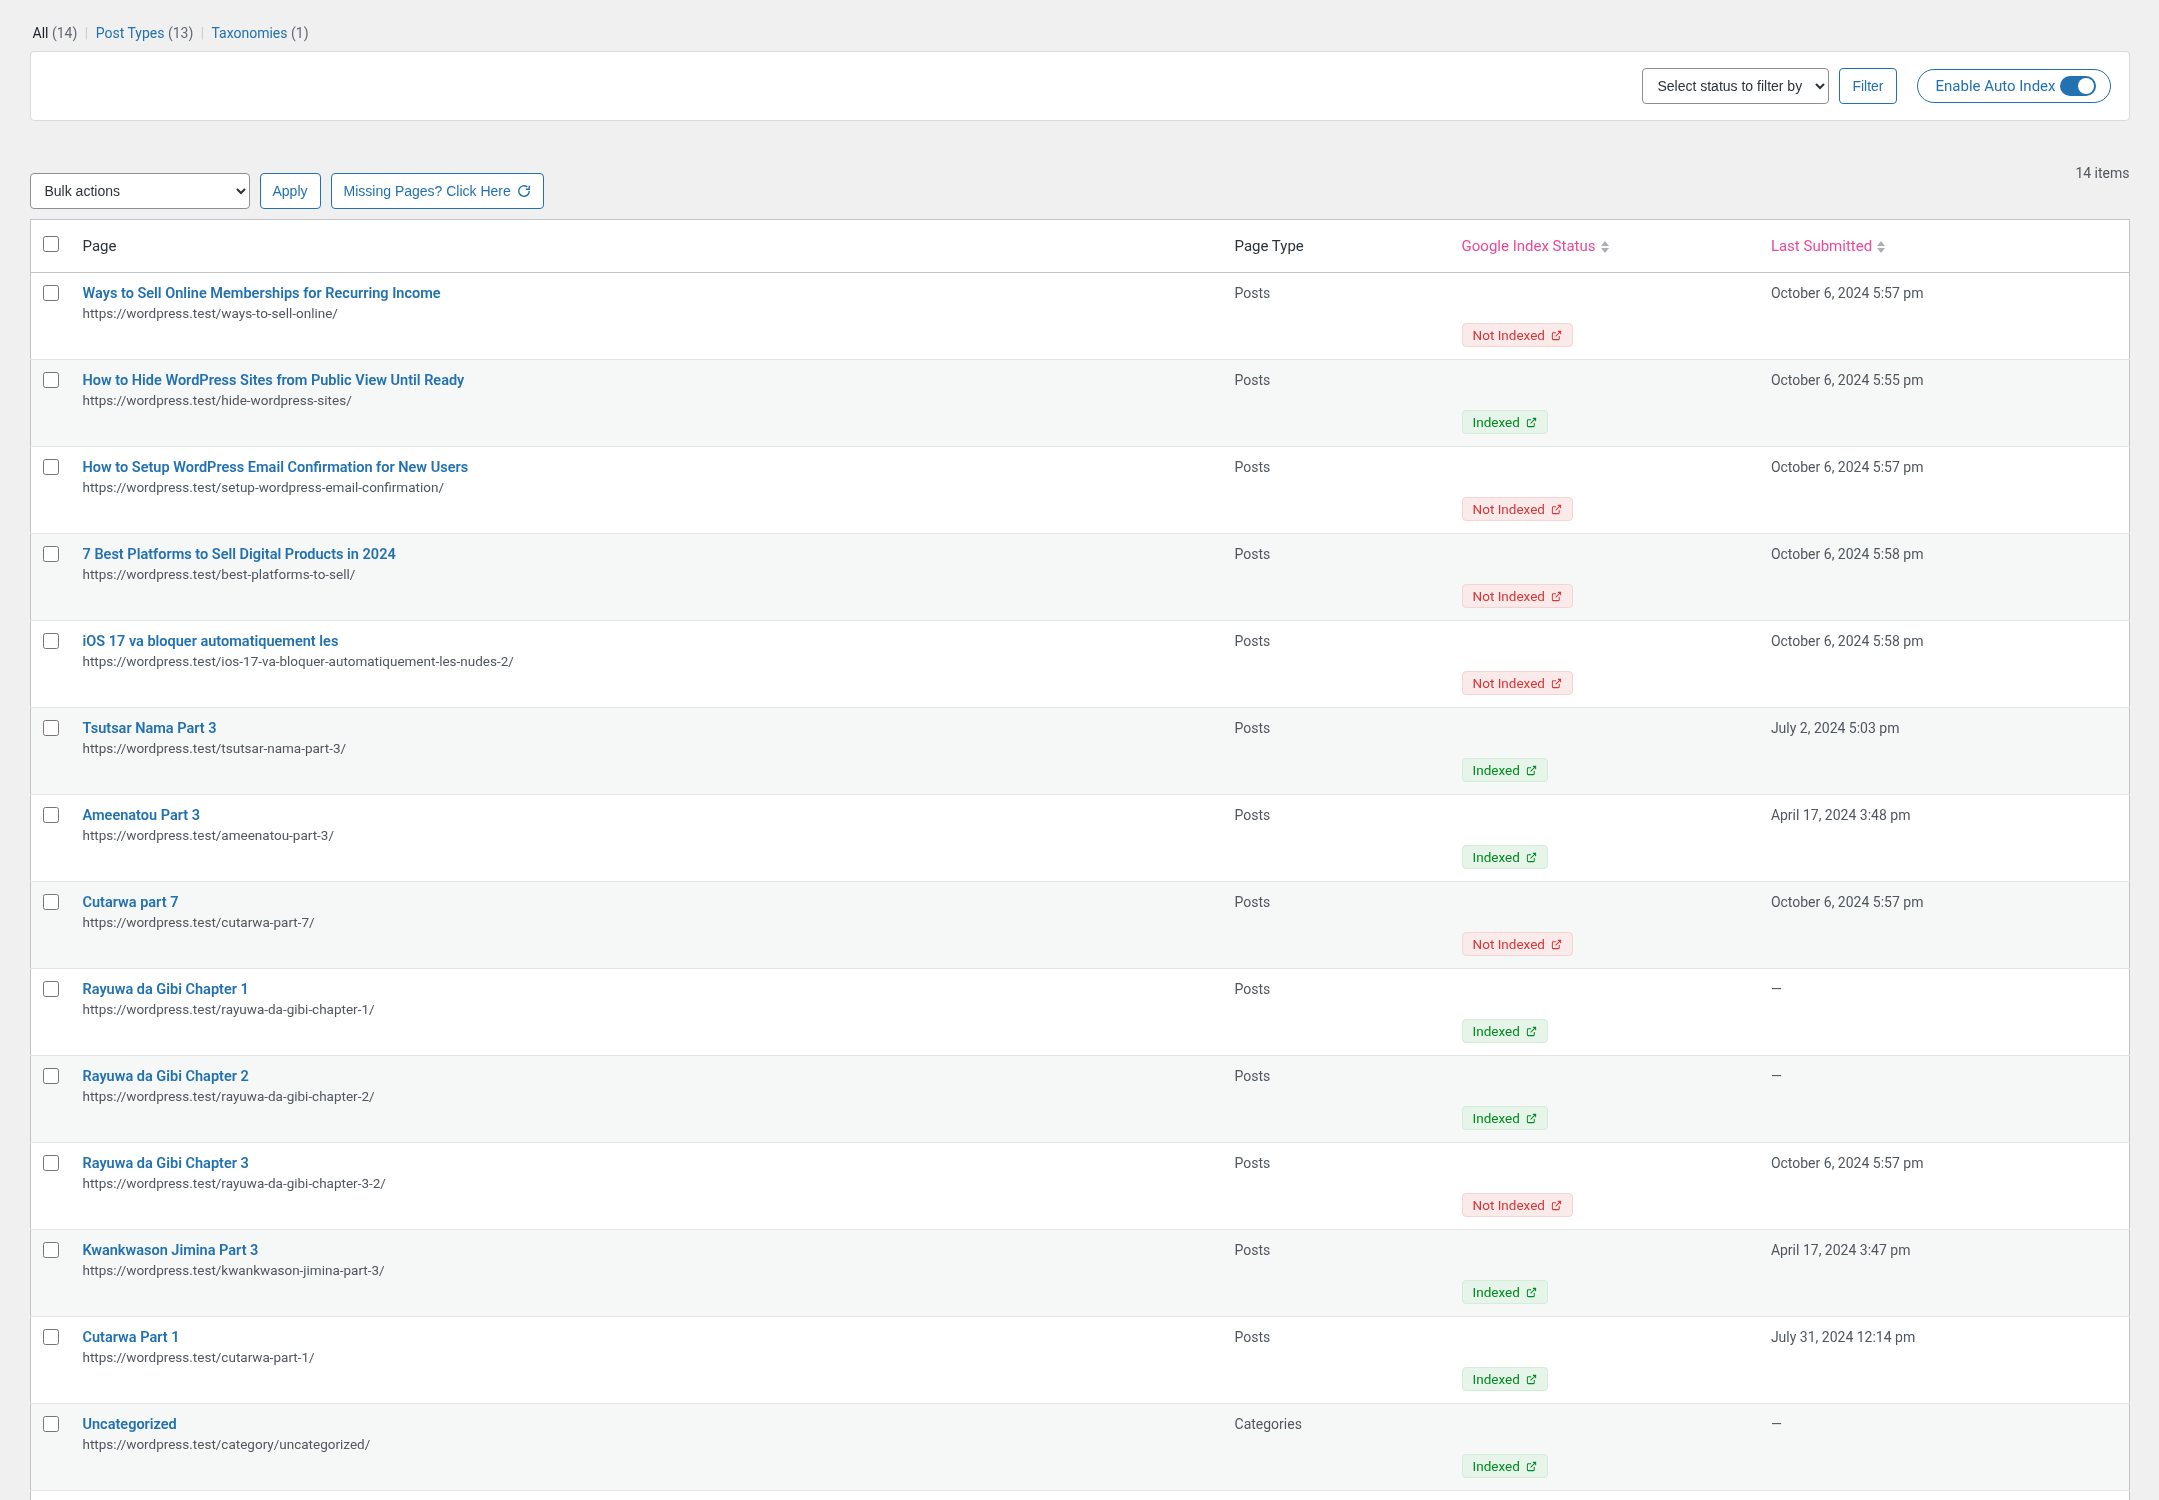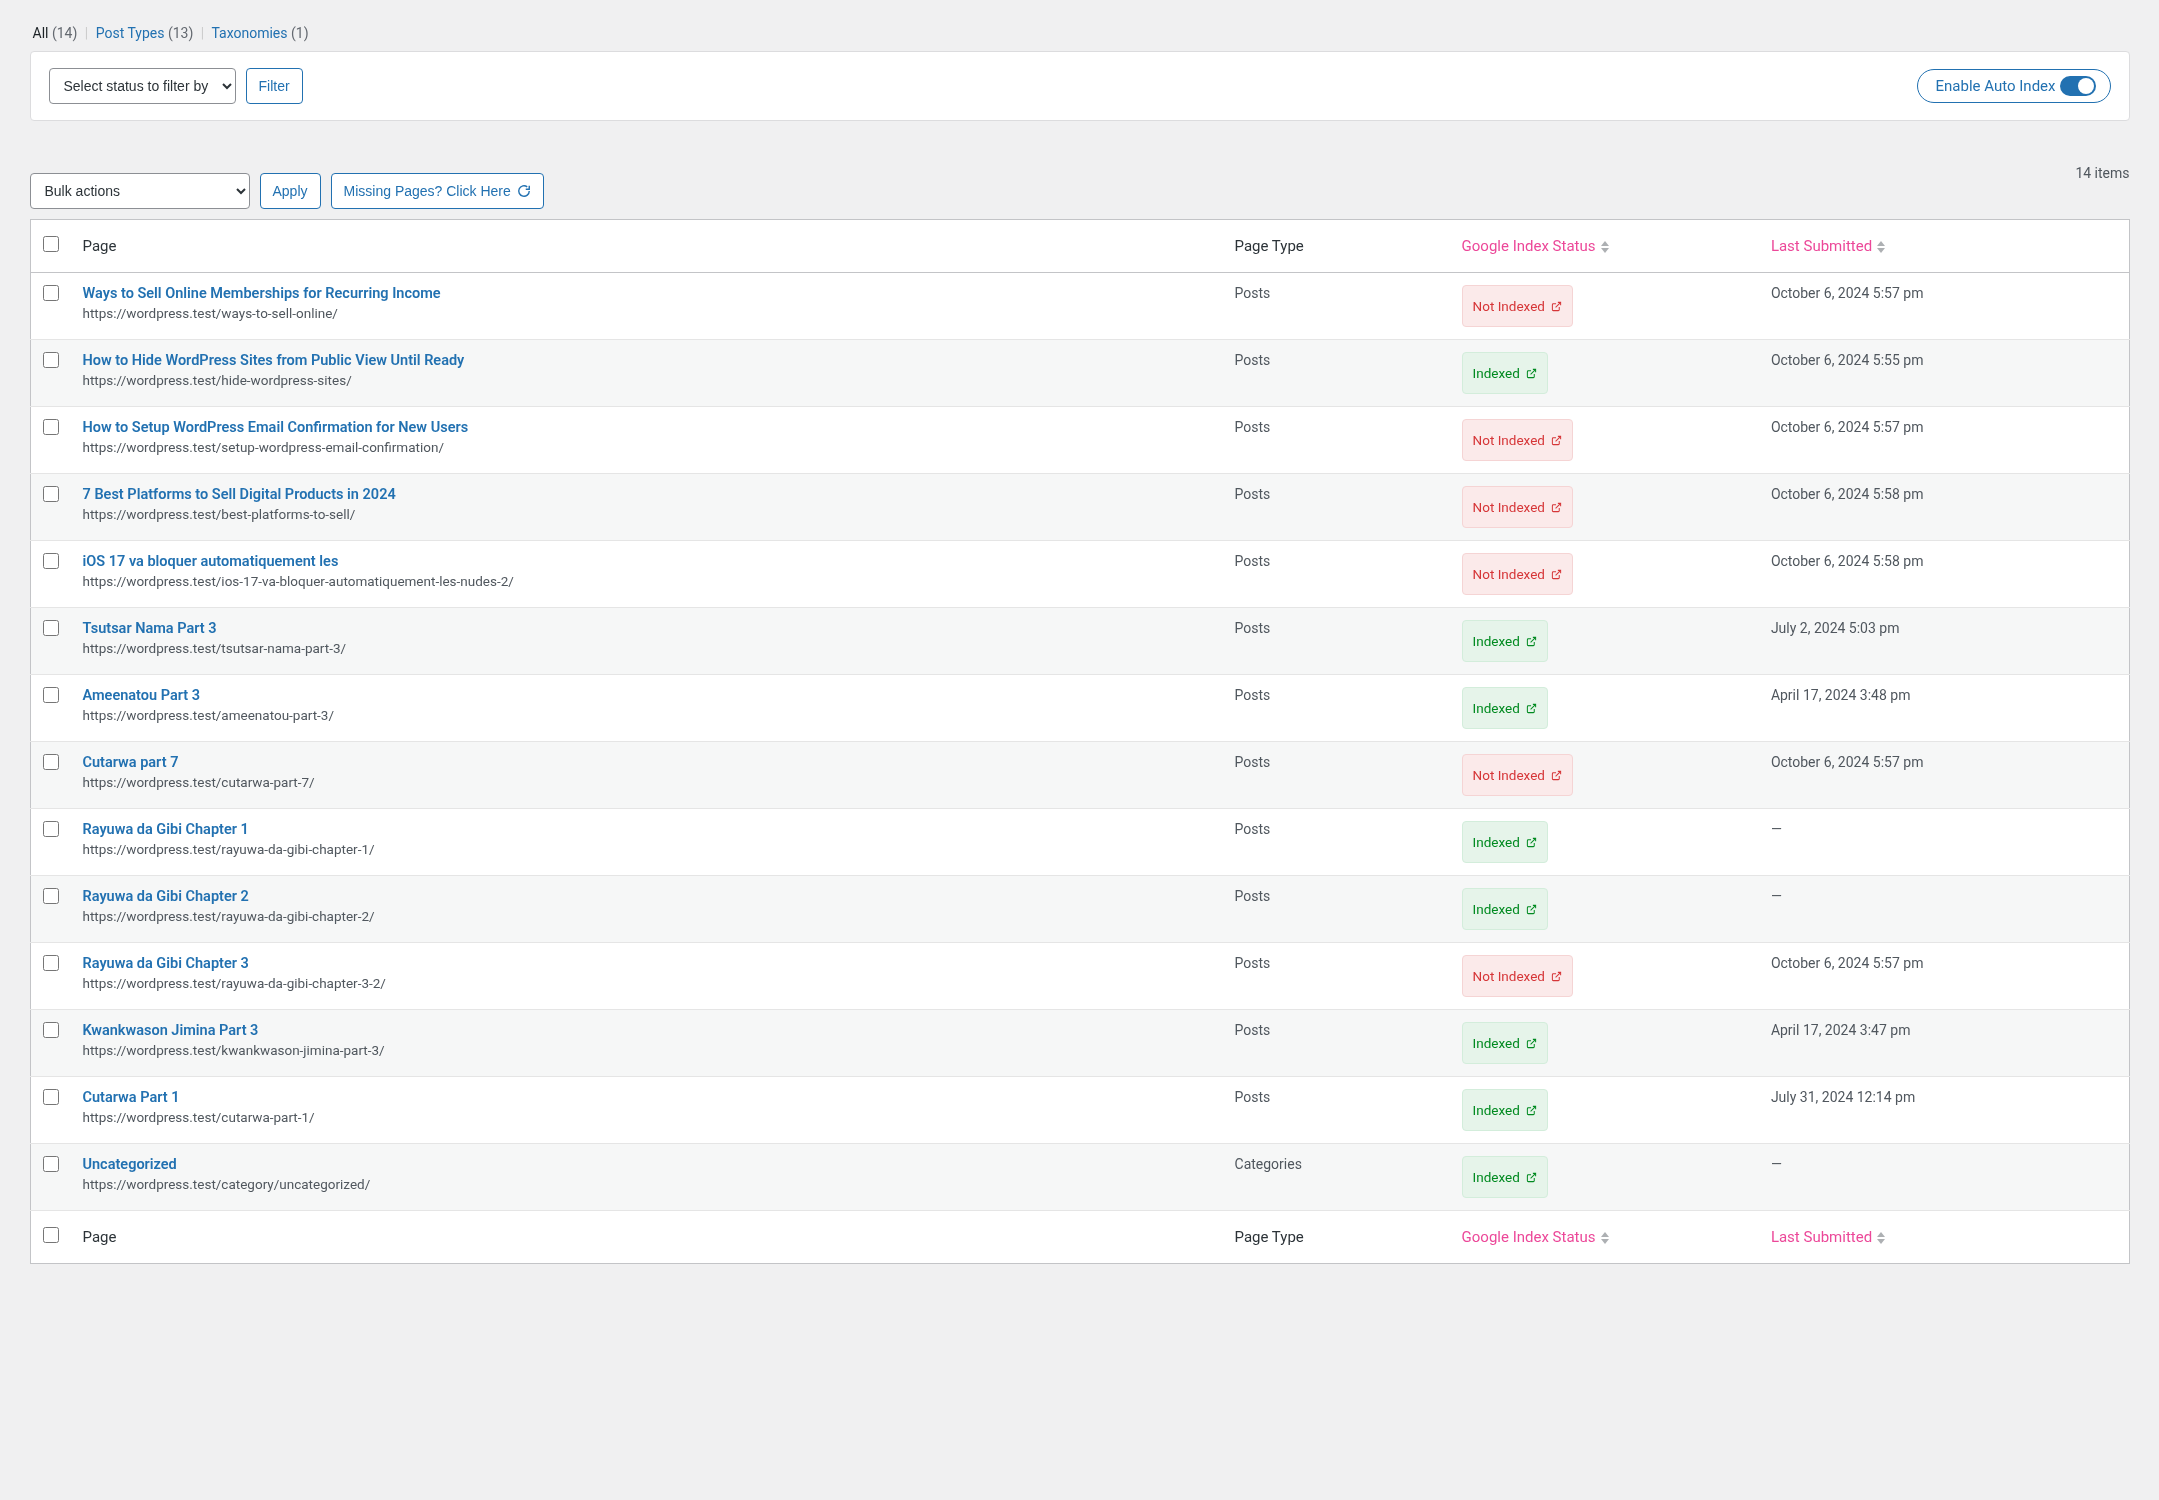--- a/index.html
+++ b/index.html
@@ -24,21 +24,21 @@
   .subsubsub .sep { color: #ccc; margin: 0 4px; }
 
   
   .panel {
     background: #fff;
     border: 1px solid #dcdcde;
     border-radius: 4px;
     padding: 16px 18px;
     display: flex;
     align-items: center;
-    justify-content: space-between;
+    justify-content: flex-end;
     gap: 20px;
     margin-bottom: 16px;
   }
   .panel-left, .panel-right { display: flex; align-items: center; gap: 10px; }
   select.status-filter {
     padding: 6px 10px;
     font-size: 14px;
     border: 1px solid #8c8f94;
     border-radius: 4px;
     background: #fff;
@@ -157,24 +157,25 @@
     text-decoration: none;
     display: inline-block;
     margin-bottom: 3px;
     font-size: 14.5px;
   }
   .page-url { color: #50575e; font-size: 13.5px; }
   .badge {
     display: inline-flex;
     align-items: center;
     gap: 6px;
-    padding: 12px 10px;
+    padding: 3px 10px;
     border-radius: 4px;
     font-size: 13.5px;
     border: 1px solid transparent;
+    margin-top: 38px;
   }
   .badge.indexed { background: #e6f4ea; color: #008a20; border-color: #d3eddb; }
   .badge.not-indexed { background: #fbeaea; color: #d63638; border-color: #f5d4d4; }
   .ext-icon { width: 11px; height: 11px; flex-shrink: 0; }
   .sort-icon { width: 10px; height: 12px; margin-left: 4px; vertical-align: middle; opacity: 0.6; }
   .dash { color: #50575e; }
 </style>
 </head>
 <body>
 

